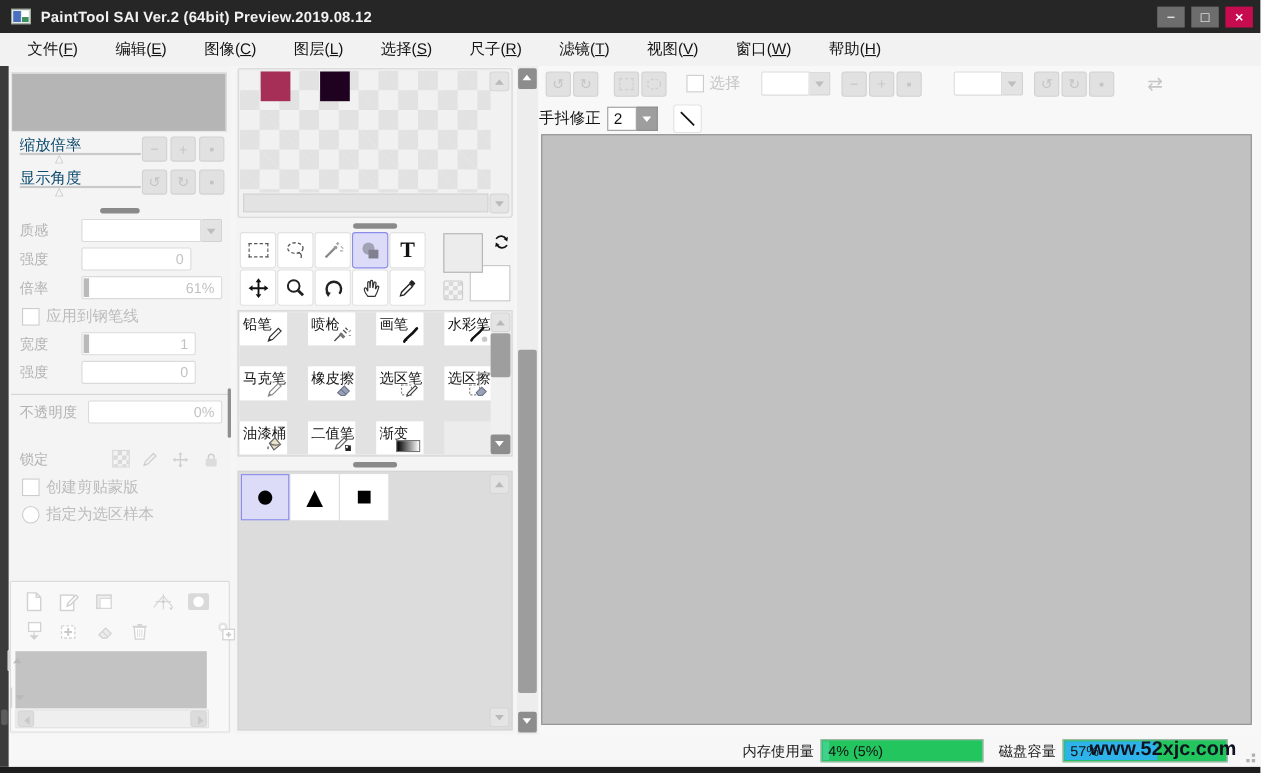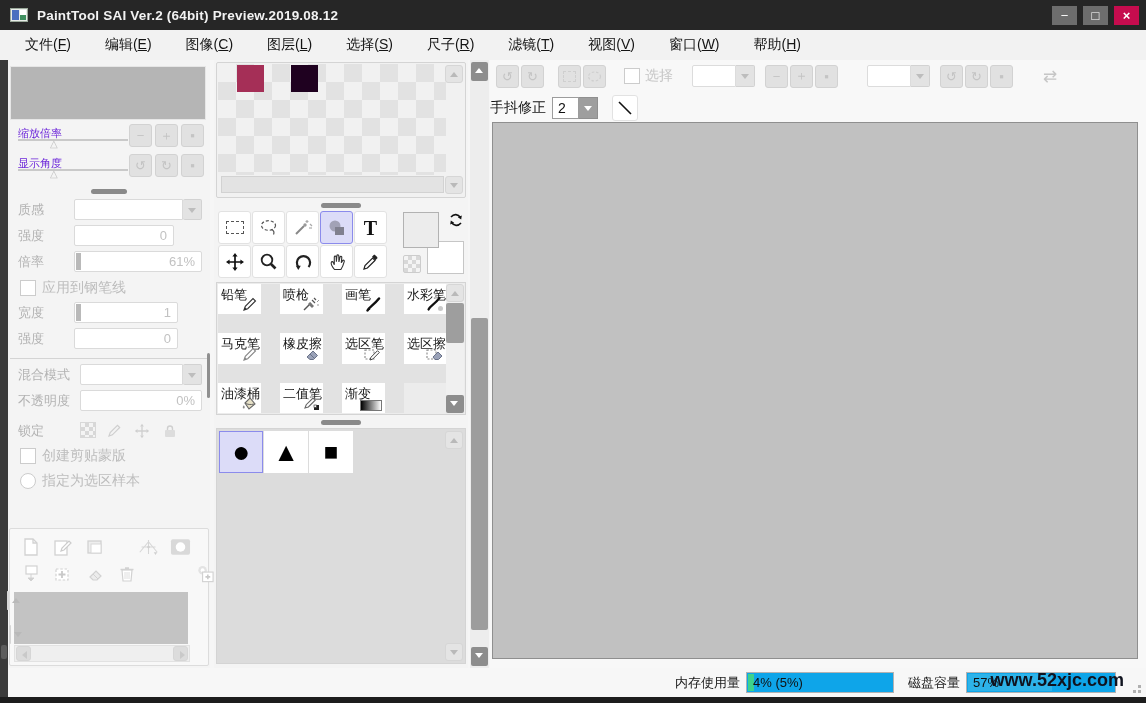--- a/index.html
+++ b/index.html
@@ -23,21 +23,21 @@
 
   .side-strip { position:absolute; left:0; top:60px; width:8px; height:637px; background:#3b3b3b; }
   .side-strip .knob { position:absolute; left:1px; top:585px; width:6px; height:14px; background:#5c5c5c; border-radius:2px; }
   .bottom-strip { position:absolute; left:0; top:697px; width:1146px; height:6px; background:#1d1d1d; }
 
   
   .left-panel { position:absolute; left:8px; top:60px; width:202px; height:608px; background:#f4f4f4; }
   .left-panel .vtick { position:absolute; right:0; top:293px; width:3px; height:45px; background:#8f8f8f; border-radius:2px; }
   .navbox { margin:6px 4px 0 2px; height:54px; background:#b5b5b5; border:1px solid #e6e6e6; }
   .nav-row { position:relative; margin:3px 6px 0 10px; height:27px; }
-  .nav-label { font-size:11px; color:#6d28d9; }
+  .nav-label { font-size:14px; color:#0c4a6e; }
   .nav-track { position:absolute; left:0; top:16px; width:110px; border-bottom:2px solid #c9c9c9; }
   .nav-tri { position:absolute; left:32px; top:15px; color:#c0c0c0; font-size:10px; }
   .nav-btns { position:absolute; right:0; top:1px; display:flex; gap:3px; }
   .sbtn { width:23px; height:23px; background:#e1e1e1; border:1px solid #d2d2d2; border-radius:3px; color:#c4c4c4; font-size:13px; display:flex; align-items:center; justify-content:center; }
   .split { width:36px; height:5px; background:#8a8a8a; border-radius:3px; margin:9px auto 3px; }
   .fx-header { margin:3px 0 6px 7px; color:#743e2c; font-size:14px; }
   .fx-header .tri { font-size:11px; margin-right:3px; }
   .frow { display:flex; align-items:center; margin:5px 8px 0 10px; font-size:13px; color:#b2b2b2; }
   .frow .lbl { width:56px; flex:none; }
   .frow .lbl.wide { width:62px; }
@@ -134,21 +134,21 @@
   .stab-combo { display:flex; margin-left:6px; }
   .stab-combo .f { width:27px; height:22px; background:#fff; border:1px solid #9c9c9c; font-size:14px; color:#111; display:flex; align-items:center; padding-left:5px; }
   .stab-combo .b { width:19px; height:22px; background:#9e9e9e; border:1px solid #8f8f8f; border-left:none; position:relative; }
   .stab-combo .b::after { content:""; position:absolute; left:5px; top:8px; border-left:4px solid transparent; border-right:4px solid transparent; border-top:5px solid #fff; }
   .linebtn { width:26px; height:26px; background:#fff; border:1px solid #e2e2e2; border-radius:3px; margin-left:14px; display:flex; align-items:center; justify-content:center; }
   .canvas { position:absolute; left:2px; top:62px; width:646px; height:537px; background:#c1c1c1; border:1px solid #8f8f8f; }
 
   
   .statusbar { position:absolute; left:8px; top:668px; width:1138px; height:29px; background:#f7f7f7; display:flex; align-items:center; justify-content:flex-end; font-size:13px; color:#1a1a1a; }
   .statusbar .slabel { margin-right:6px; }
-  .bar { width:148px; height:21px; border:1px solid #b2b2b2; background:#0ea5e9; position:relative; }
+  .bar { width:148px; height:21px; border:1px solid #b2b2b2; background:#22c55e; position:relative; }
   .bar .fill { position:absolute; left:1px; top:1px; bottom:1px; }
   .bar .btext { position:absolute; left:6px; top:2px; font-size:13px; color:#111; white-space:nowrap; }
   .bar.mem { margin-right:14px; }
   .bar.disk { width:150px; margin-right:30px; }
   .watermark { position:absolute; right:22px; top:2px; font-weight:bold; font-size:18px; color:#10131f; z-index:3; }
   .grip { position:absolute; right:5px; bottom:4px; width:11px; height:11px; }
   .grip::before { content:""; position:absolute; right:0; bottom:0; width:3px; height:3px; background:#b0b0b0; box-shadow:-5px 0 #b0b0b0, 0 -5px #b0b0b0; }
 
   svg { display:block; }
   .dashbox { width:13px; height:11px; border:1px dashed #cfcfcf; }
@@ -246,31 +246,24 @@
       </span>
   </div>
   <div class="frow">
     <span class="lbl">强度</span>
     <span class="fld" style="width:104px;">0</span>
   </div>
 
   <div class="hr"></div>
 
   <div class="frow">
-    <span class="lbl wide">混合模式</span>
-    <span class="dd">
-        <span class="fld" style="width:103px;"></span>
-        <span class="dd-btn"></span>
-      </span>
-  </div>
-  <div class="frow">
     <span class="lbl wide">不透明度</span>
     <span class="fld" style="width:122px;">0%</span>
   </div>
-  <div class="frow" style="margin-top:11px;">
+  <div class="frow" style="margin-top:24px;justify-content:space-between;">
     <span class="lbl wide">锁定</span>
     <span class="lockicons">
       <span class="lk checker6" style="width:16px;height:16px;border:1px solid #d8d8d8;"></span>
       <span class="lk">
         <svg width="16" height="16" viewBox="0 0 16 16">
             <path d="M3 13l1.2-3.4L11.5 2.3 13.7 4.5 6.4 11.8 3 13z" fill="none" stroke="#cfcfcf" stroke-width="1.2"></path>
           </svg>
       </span>
       <span class="lk">
         <svg width="16" height="16" viewBox="0 0 20 20">

